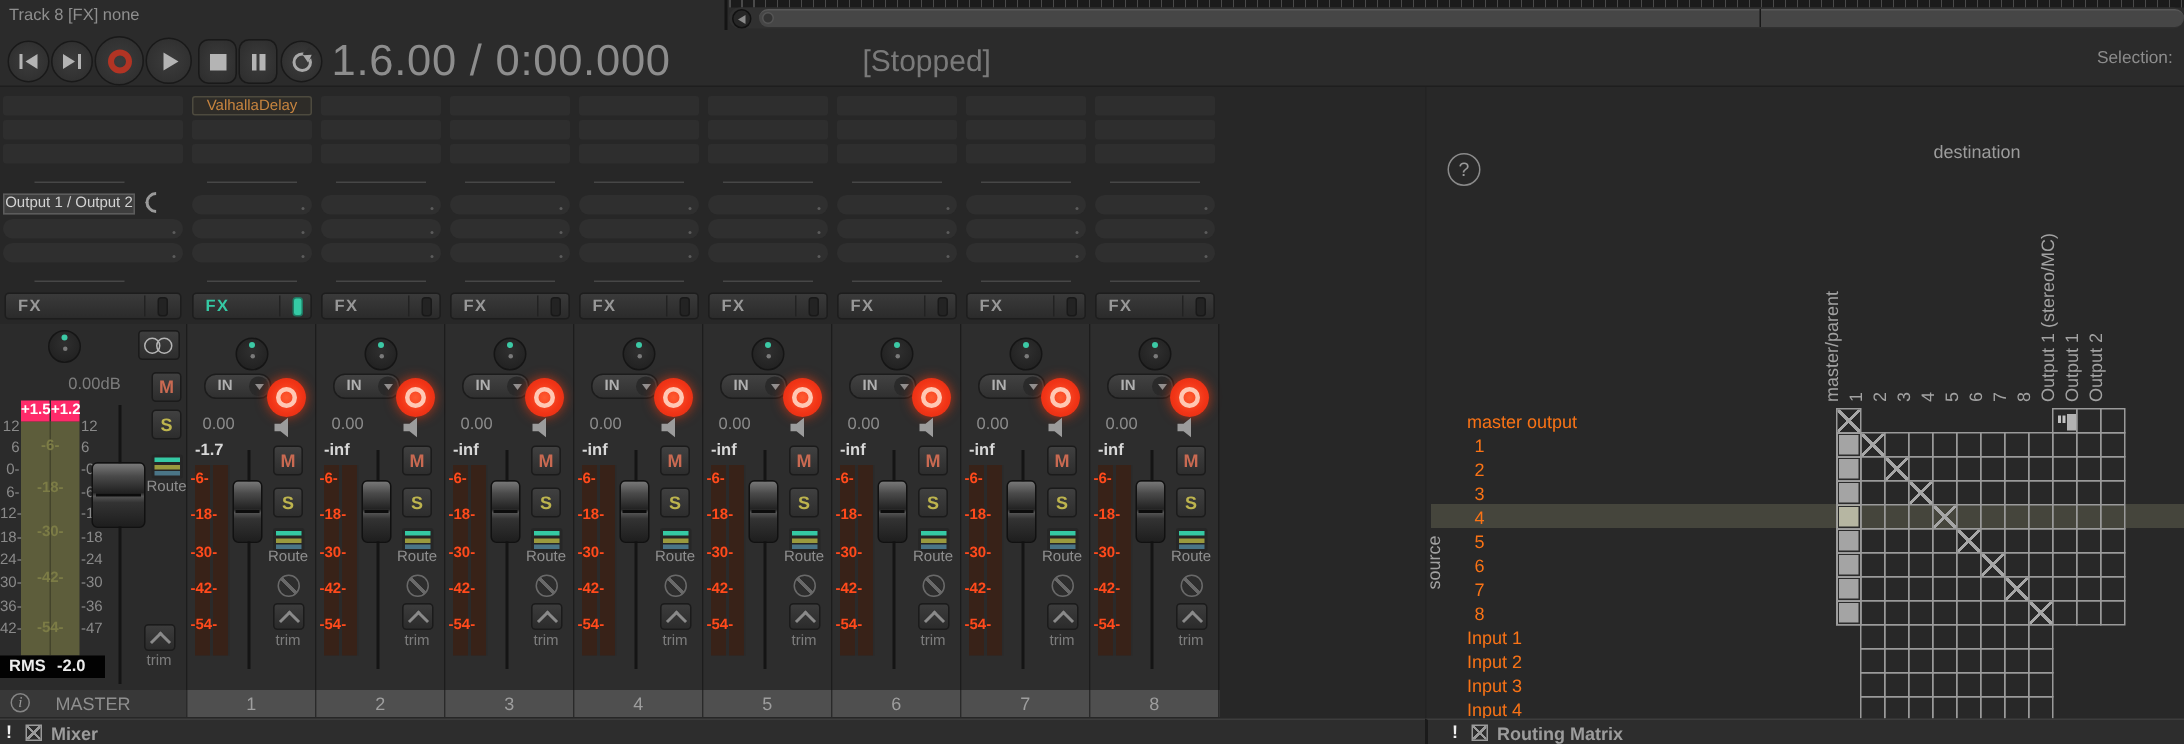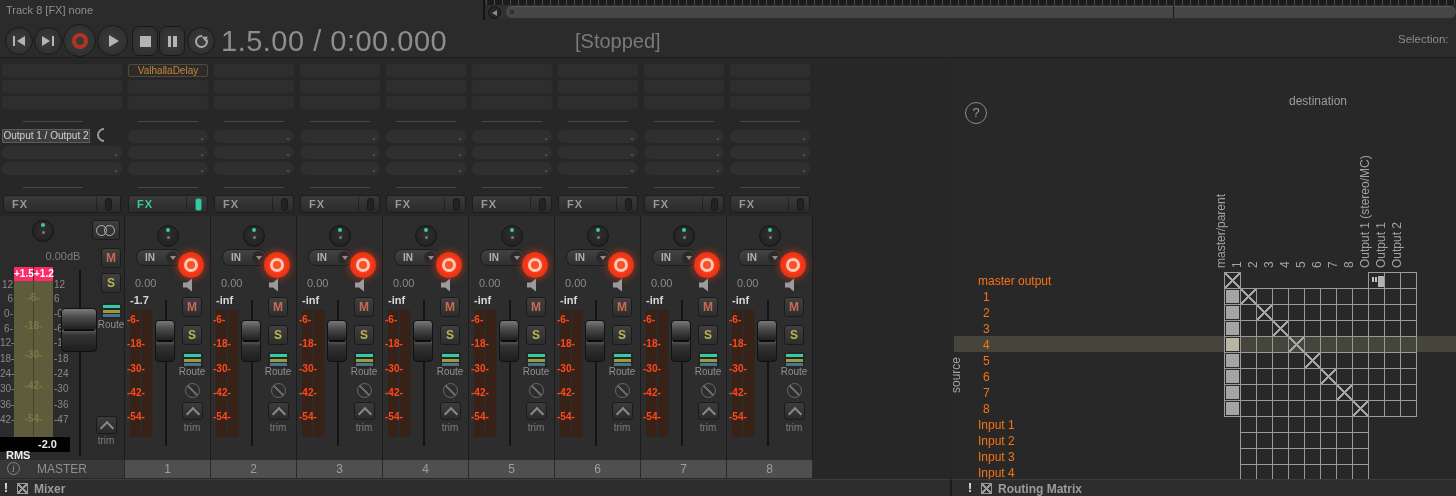--- a/index.html
+++ b/index.html
@@ -101,21 +101,21 @@
   #m-stereo:before{content:'';position:absolute;left:3px;top:3.5px;width:11px;height:11px;border-radius:50%;border:1.5px solid #b5b5b5;box-sizing:border-box;}
   #m-stereo:after{content:'';position:absolute;left:11px;top:3.5px;width:11px;height:11px;border-radius:50%;border:1.5px solid #b5b5b5;box-sizing:border-box;}
   #m-db{position:absolute;left:8px;top:192px;width:110px;text-align:center;font-size:11px;color:#7d7d7d;}
   .clip{position:absolute;top:209px;width:19px;height:14px;background:#ff2a6a;color:#fff;font-size:10px;font-weight:bold;text-align:center;line-height:14px;z-index:2;}
   #m-meter{position:absolute;left:14px;top:223px;width:39px;height:156px;background:#5d5d3b;}
   #m-meter:after{content:'';position:absolute;left:19px;top:0;width:1px;height:156px;background:#44442c;}
   .mml{position:absolute;left:14px;width:39px;text-align:center;font-size:10px;font-weight:bold;color:#7c7c46;z-index:2;white-space:nowrap;}
   .msl{position:absolute;left:0;width:13px;text-align:right;font-size:10px;color:#8a8a8a;white-space:nowrap;}
   .msr{position:absolute;left:54px;width:18px;text-align:left;font-size:10px;color:#8a8a8a;white-space:nowrap;}
   #m-rms{position:absolute;left:0;top:379px;width:70px;height:15px;background:#020202;z-index:3;}
-  #m-rms .a{position:absolute;left:6px;top:1px;font-size:11px;font-weight:bold;color:#ececec;margin-top:11px;}
+  #m-rms .a{position:absolute;left:6px;top:1px;font-size:11px;font-weight:bold;color:#ececec;}
   #m-rms .b{position:absolute;left:38px;top:1px;font-size:11px;font-weight:bold;color:#ececec;}
   #m-fline{position:absolute;left:79px;top:212px;width:2px;height:186px;background:#141414;}
   #m-fader{position:absolute;left:61px;top:250px;width:36px;height:44px;border-radius:4px;border:1px solid #111;box-sizing:border-box;
            background:linear-gradient(#7a7a7a 0%,#4a4a4a 20%,#222 46%,#555 52%,#333 62%,#1e1e1e 100%);}
   #m-fader:after{content:'';position:absolute;left:2px;right:2px;top:20px;height:2px;background:#0c0c0c;}
   #m-numbar{position:absolute;left:0;top:402px;width:125px;height:18px;background:#383838;border-right:1px solid #2a2a2a;box-sizing:border-box;
             text-align:center;line-height:18px;font-size:12px;color:#8f8f8f;}
   #m-info{position:absolute;left:7px;top:404px;width:13px;height:13px;border-radius:50%;border:1px solid #858585;box-sizing:border-box;
           font-family:"Liberation Serif",serif;font-style:italic;font-size:10px;line-height:11px;text-align:center;color:#9a9a9a;z-index:2;}
   #m-sendbox{position:absolute;left:2px;top:71px;width:88px;height:14px;background:#3e3e3e;border:1px solid #5c5c5c;box-sizing:border-box;
@@ -184,21 +184,21 @@
         <span class="tb-stop"></span>
       </div>
     <div class="tbtn sq" style="left:159px;top:26px;width:26px;height:30px">
         <span class="tb-pbar"></span>
         <span class="tb-pbar"></span>
       </div>
     <div class="tbtn" style="left:187px;top:27px;width:28px;height:28px">
         <span class="tb-rep"></span>
       </div>
 
-    <div id="time-display">1.5.00 / 0:00.000</div>
+    <div id="time-display">1.6.00 / 0:00.000</div>
     <div id="play-state">[Stopped]</div>
     <div id="selection-label">Selection:</div>
   </div>
 
   <div id="mixer-clip">
     <div id="master">
       <div class="slot s1"></div>
       <div class="slot s2"></div>
       <div class="slot s3"></div>
       <div class="dash d1"></div>

